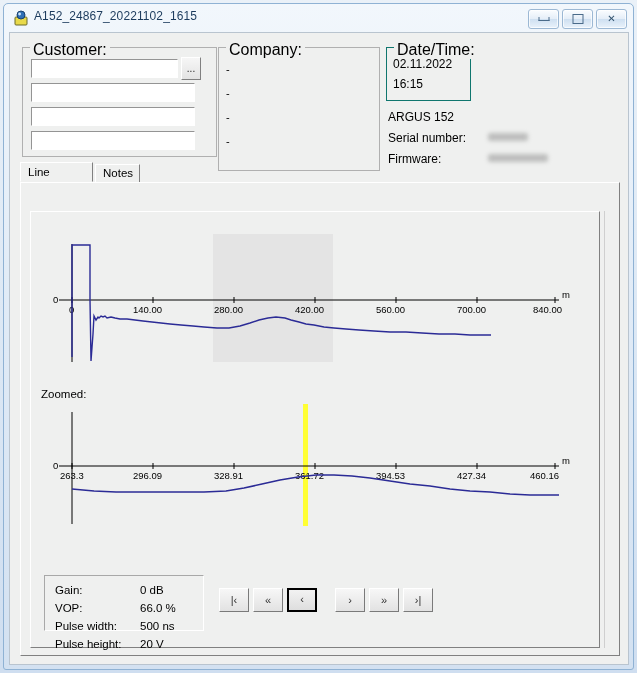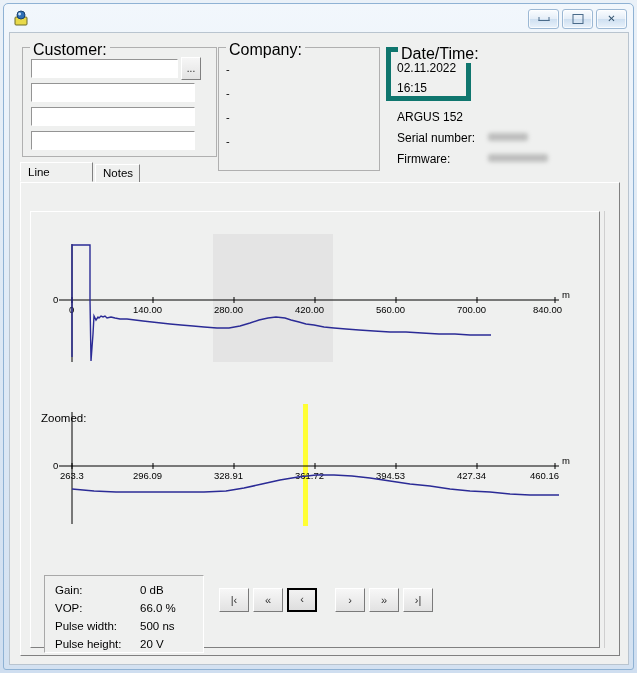--- a/index.html
+++ b/index.html
@@ -40,23 +40,23 @@
               border:1px solid;border-color:#949494 #ffffff #ffffff #949494;
               background:#ffffff;box-sizing:border-box;}
   .dots-btn{position:absolute;width:20px;height:23px;
             background:linear-gradient(to bottom,#f6f6f6,#e3e3e3);
             border:1px solid;border-color:#ffffff #808080 #808080 #ffffff;
             box-sizing:border-box;font-size:10px;color:#222;
             text-align:center;line-height:21px;}
 
   .dashrow{position:absolute;font-size:11px;color:#000;line-height:10px;}
 
-  .dtbox{position:absolute;border:5px solid #0f766e;box-sizing:border-box;}
+  .dtbox{position:absolute;border:1px solid #0f766e;box-sizing:border-box;}
   .dt-line{position:absolute;font-size:12px;color:#000;white-space:nowrap;}
-  .info-line{position:absolute;font-size:12px;color:#000;white-space:nowrap;margin-left:9px;}
+  .info-line{position:absolute;font-size:12px;color:#000;white-space:nowrap;}
   .redacted{position:absolute;height:8px;border-radius:2px;
             background:#b9b9b9;filter:blur(2.2px);opacity:.92;}
 
   
   .logo{position:absolute;left:480px;top:40px;width:136px;height:48px;}
   .logo-word{font-size:31px;font-weight:bold;letter-spacing:1.5px;
              color:#ffffff;-webkit-text-stroke:1px #9ccbec;
              text-shadow:0 0 0 #9ccbec;line-height:31px;}
   .logo-reg{position:absolute;right:-1px;top:1px;font-size:8px;color:#6fb4e0;}
   .logo-tag{font-size:9.5px;color:#555;margin-top:1px;white-space:nowrap;}
@@ -120,20 +120,21 @@
 
 <div id="app">
   <div class="win-frame">
 
     <div class="titlebar">
       <svg class="title-icon" viewBox="0 0 16 16">
         <rect x="2" y="7" width="12" height="8" rx="1" fill="#e8d94a" stroke="#6b6b2a"></rect>
         <circle cx="8" cy="5" r="4" fill="#2f6fb5" stroke="#19406d"></circle>
         <circle cx="6.6" cy="4" r="1.4" fill="#cfe6fa"></circle>
       </svg>
+      <div class="title-text">A152_24867_20221102_1615</div>
       <div class="wbtns">
         <div class="wbtn">
           <i>
               <span class="glyph-min"></span>
             </i>
         </div>
         <div class="wbtn">
           <i>
               <span class="glyph-max"></span>
             </i>
@@ -212,21 +213,21 @@
                 <text class="axis-label" x="254" y="79">420.00</text>
                 <text class="axis-label" x="335" y="79">560.00</text>
                 <text class="axis-label" x="416" y="79">700.00</text>
                 <text class="axis-label" x="492" y="79">840.00</text>
               </g>
 
               <polyline fill="none" stroke="#2b2b96" stroke-width="1.4" points="31,123 31,11 49,11 49,66 50,127 52,100 53,82 55,86 57,83 58,84 60,82 62,83 64,82 66,84 70,83 74,84 79,85 86,85 94,86 102,87 111,88 120,89 129,90 140,91 152,92 163,93 176,94 188,94 199,92 209,89 218,86 227,84 235,83 244,84 250,86 258,88 265,90 273,91 283,93 293,94 305,95 318,96 333,97 349,98 365,98 381,99 398,100 414,100 429,101 441,101 450,101"></polyline>
             </svg>
           </div>
 
-          <div class="zoom-cap" style="left:10px;top:176px;margin-top:24px;">Zoomed:</div>
+          <div class="zoom-cap" style="left:10px;top:176px;">Zoomed:</div>
 
           <div class="chart" style="left:10px;top:192px;">
             <svg width="548" height="122" viewBox="0 0 548 122">
 
               <rect x="262" y="0" width="5" height="122" fill="#ffff33"></rect>
 
               <line x1="18" y1="62" x2="518" y2="62" stroke="#000" stroke-width="1"></line>
               <line x1="31" y1="8" x2="31" y2="120" stroke="#000" stroke-width="1"></line>
               <text class="axis-label" x="12" y="65">0</text>
               <text class="axis-label" x="521" y="60">m</text>
@@ -248,21 +249,21 @@
                 <text class="axis-label" x="416" y="75">427.34</text>
                 <text class="axis-label" x="489" y="75">460.16</text>
               </g>
               <polyline fill="none" stroke="#2b2b96" stroke-width="1.6" points="31,85 53,87 75,88 97,88 119,88 141,88 163,88 185,87 203,84 221,80 239,76 257,73 275,71 293,71 311,72 329,74 349,77 369,80 389,82 409,85 429,87 449,88 469,90 489,91 505,91 518,91"></polyline>
             </svg>
           </div>
         </div>
 
         <div class="vscroll" style="left:583px;top:28px;height:437px;"></div>
 
-        <div class="param-box" style="left:23px;top:392px;width:160px;height:78px;">
+        <div class="param-box" style="left:23px;top:392px;width:160px;height:56px;">
           <div class="param-k" style="left:10px;top:8px;">Gain:</div>
           <div class="param-v" style="left:95px;top:8px;">0 dB</div>
           <div class="param-k" style="left:10px;top:26px;">VOP:</div>
           <div class="param-v" style="left:95px;top:26px;">66.0 %</div>
           <div class="param-k" style="left:10px;top:44px;">Pulse width:</div>
           <div class="param-v" style="left:95px;top:44px;">500 ns</div>
           <div class="param-k" style="left:10px;top:62px;">Pulse height:</div>
           <div class="param-v" style="left:95px;top:62px;">20 V</div>
         </div>
 

